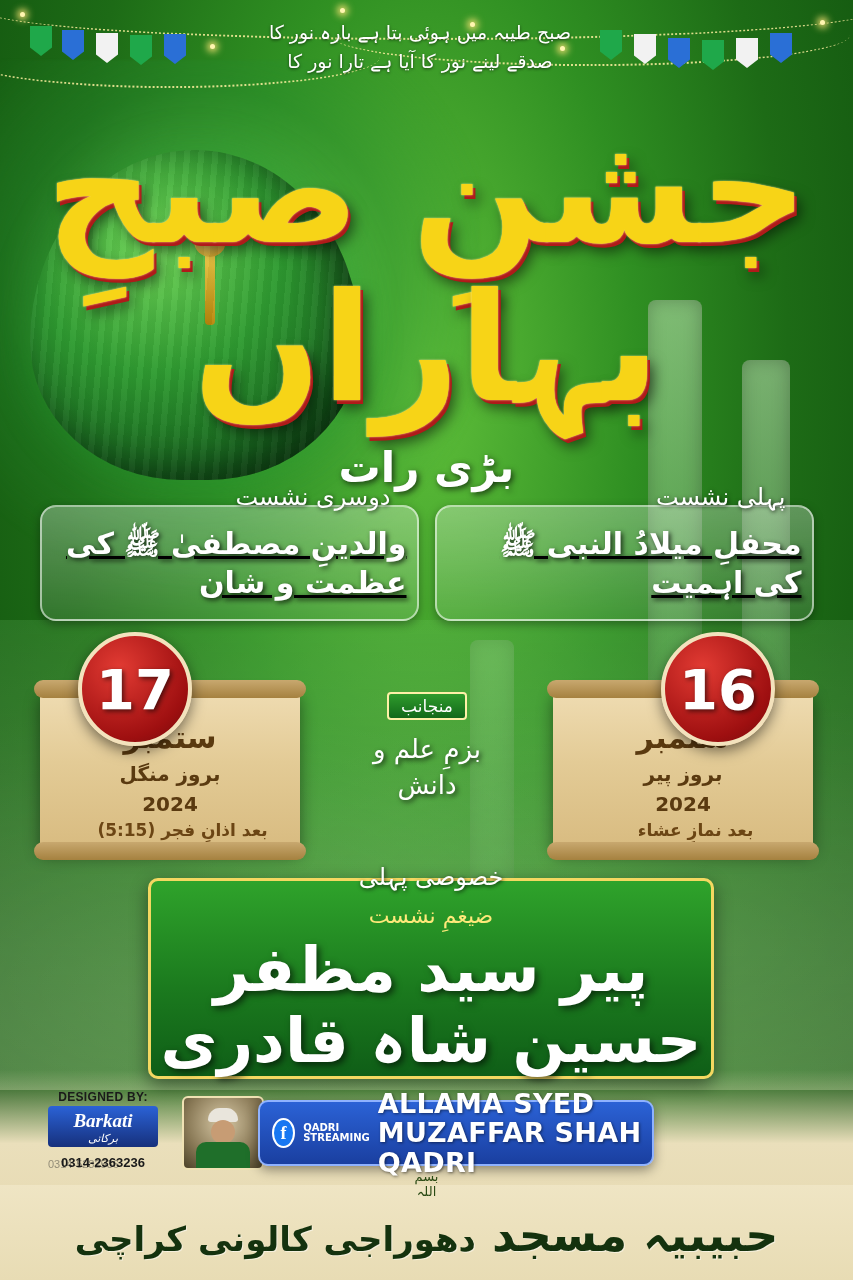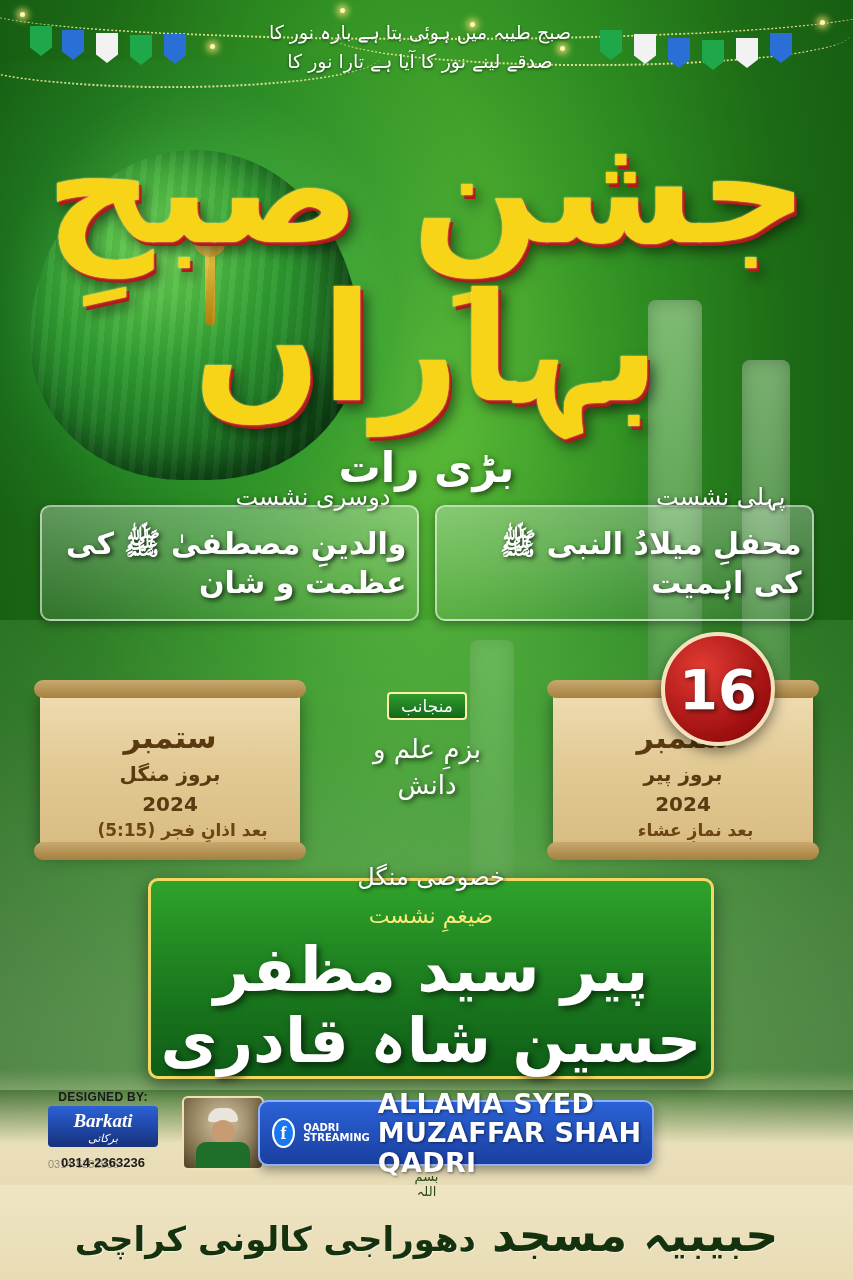--- a/index.html
+++ b/index.html
@@ -183,28 +183,29 @@
     width: 793px;
     display: flex;
     flex-direction: row-reverse;
     justify-content: center;
     gap: 16px;
   }
   .session {
     position: relative;
     width: 375px;
     min-height: 82px;
-    border-radius: 10px;
+    border-radius: 16px;
     background: linear-gradient(180deg, rgba(255,255,255,0.30), rgba(255,255,255,0.10));
     border: 2px solid rgba(255,255,255,0.55);
     box-shadow: 0 3px 10px rgba(0,0,0,.35);
     display: flex;
     align-items: center;
     justify-content: center;
     direction: rtl;
+    text-decoration: underline;
   }
   .session-label {
     position: absolute;
     top: -24px;
     right: 26px;
     font-size: 24px;
     color: #ffffff;
     text-shadow: 1px 1px 4px rgba(0,0,0,.8);
     direction: rtl;
   }
@@ -557,30 +558,31 @@
     <div class="daybadge badge-right">16</div>
 
     <div class="scroll scroll-left">
       <div class="scroll-text">
         <div class="scroll-month">ستمبر</div>
         <div class="scroll-day">بروز منگل</div>
         <div class="scroll-day">2024</div>
         <div class="scroll-time">بعد اذانِ فجر (5:15)</div>
       </div>
     </div>
+    <div class="daybadge badge-left">17</div>
 
     <div class="mid-ribbon">
       <span class="tag">منجانب</span>
       <div class="line1">بزمِ علم و</div>
       <div class="line2">دانش</div>
     </div>
   </div>
 
   <div class="speaker-panel">
-    <div class="speaker-top">خصوصی منگل</div>
+    <div class="speaker-top">خصوصی پہلی</div>
     <div class="speaker-title">ضیغمِ نشست</div>
     <div class="speaker-name">پیر سید مظفر حسین شاہ قادری</div>
   </div>
 
   <div class="speaker-photo">
     <div class="cap"></div>
     <div class="face"></div>
     <div class="body"></div>
   </div>
 

